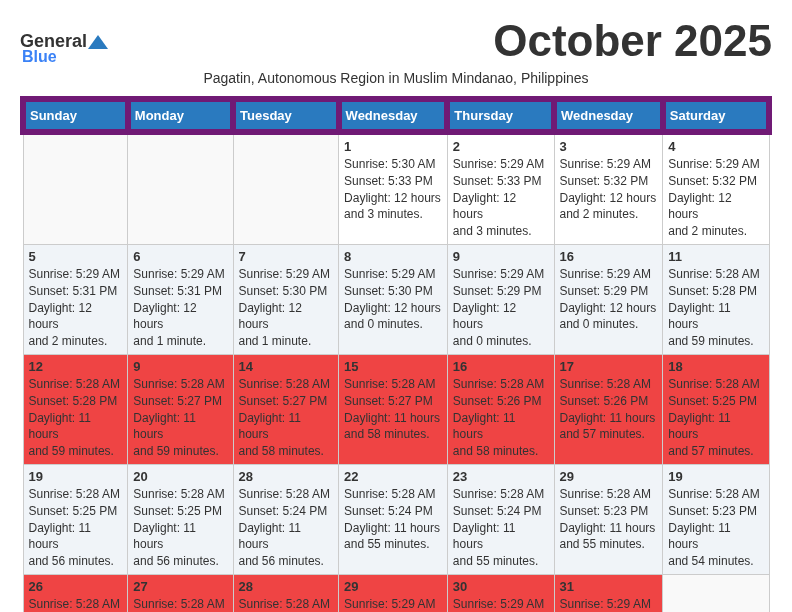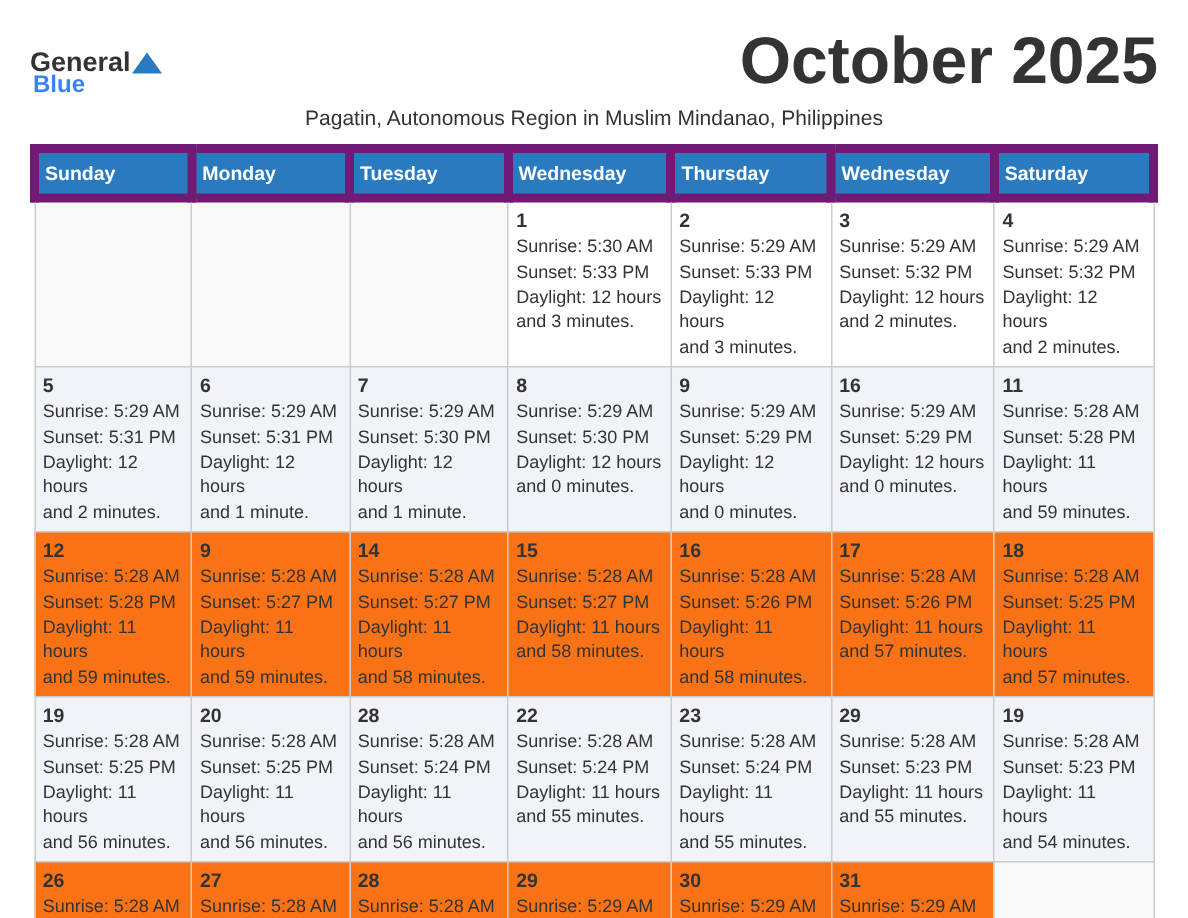--- a/index.html
+++ b/index.html
@@ -46,21 +46,21 @@
       font-size: 13px;
       font-weight: bold;
       border: 6px solid #701a75;
     }
     .calendar td {
       border: 1px solid #ccc;
       vertical-align: top;
       padding: 4px 5px;
       width: 113px;
       min-height: 80px;
-      background: #f97316;
+      background: #ef4444;
     }
     .calendar tr:nth-child(even) td {
       background: #f0f4f8;
     }
     .calendar tr:first-child td {
       background: #fff;
     }
     .day-num {
       font-size: 13px;
       font-weight: bold;

